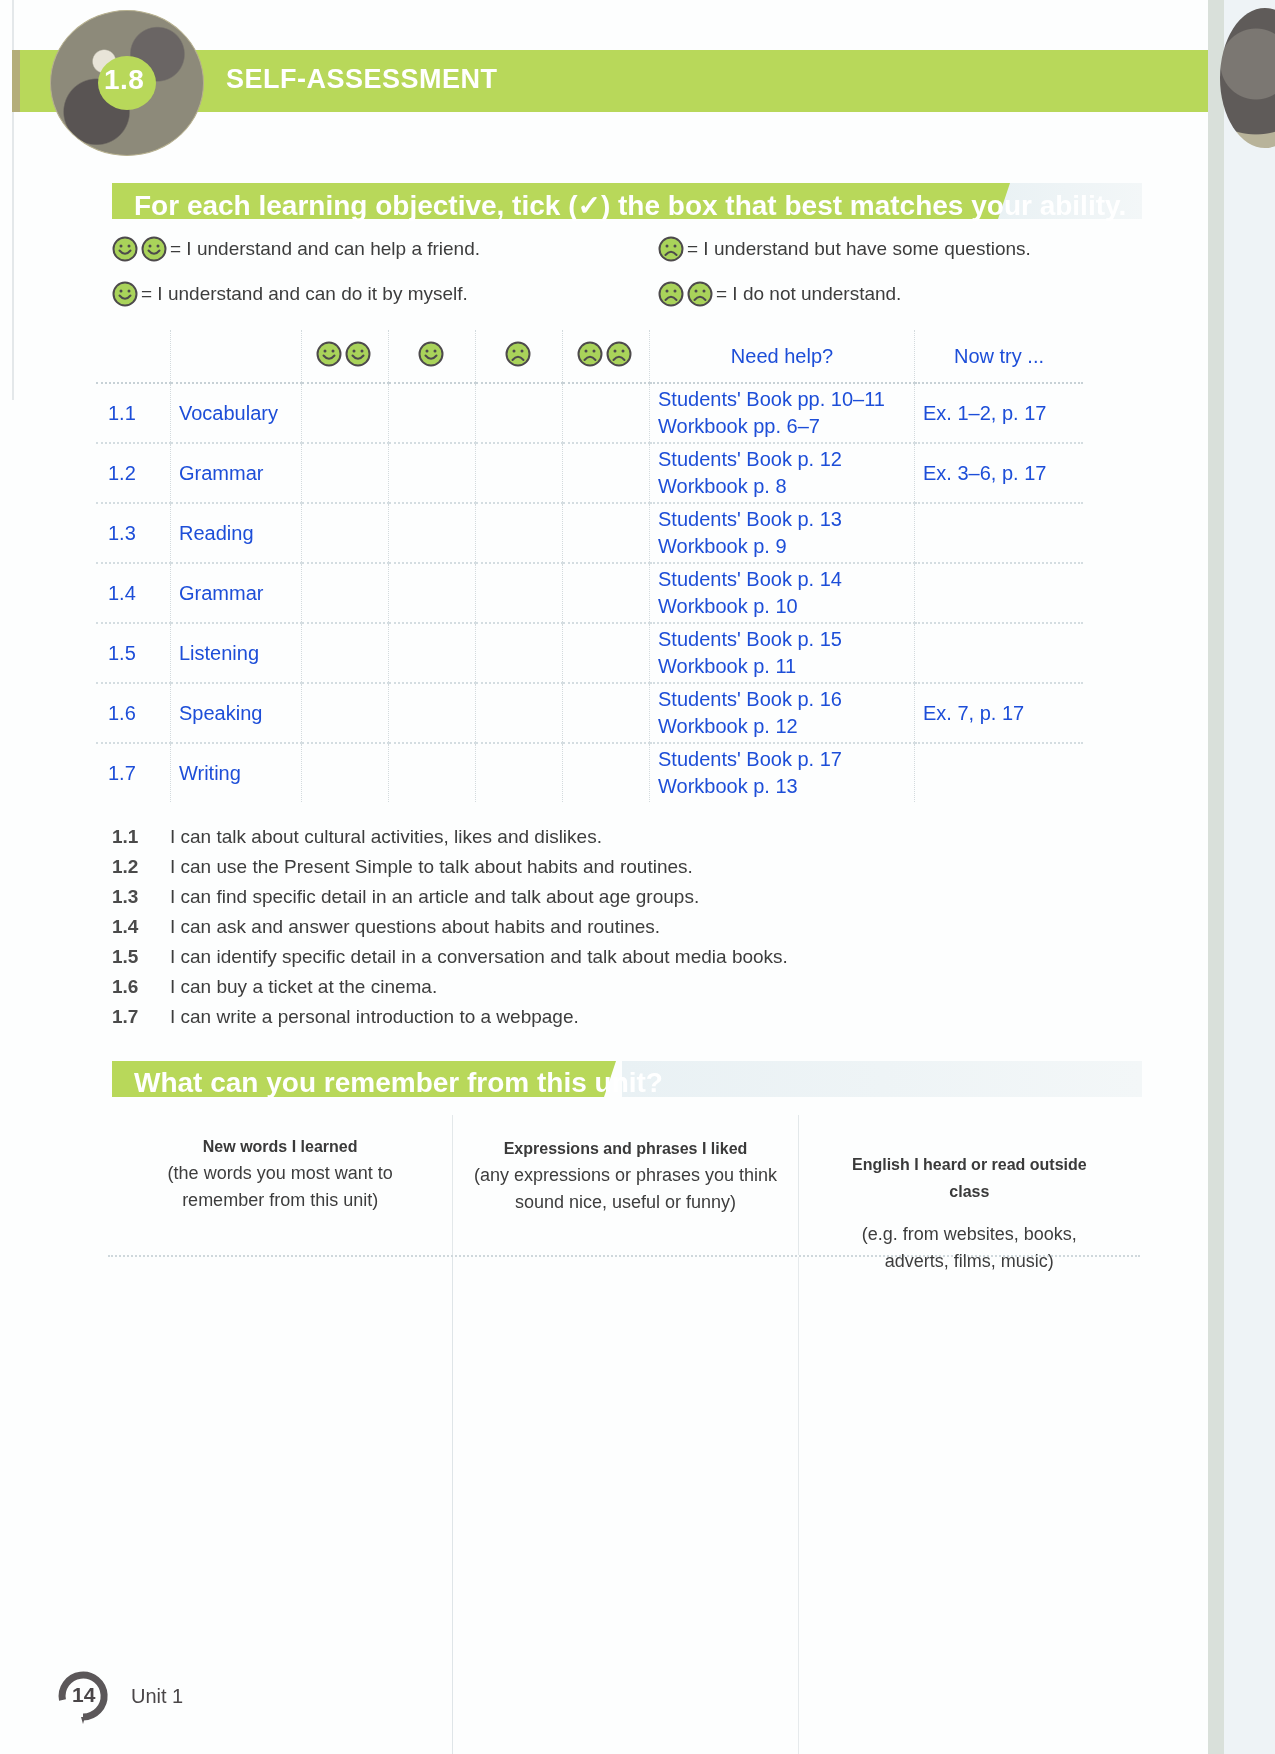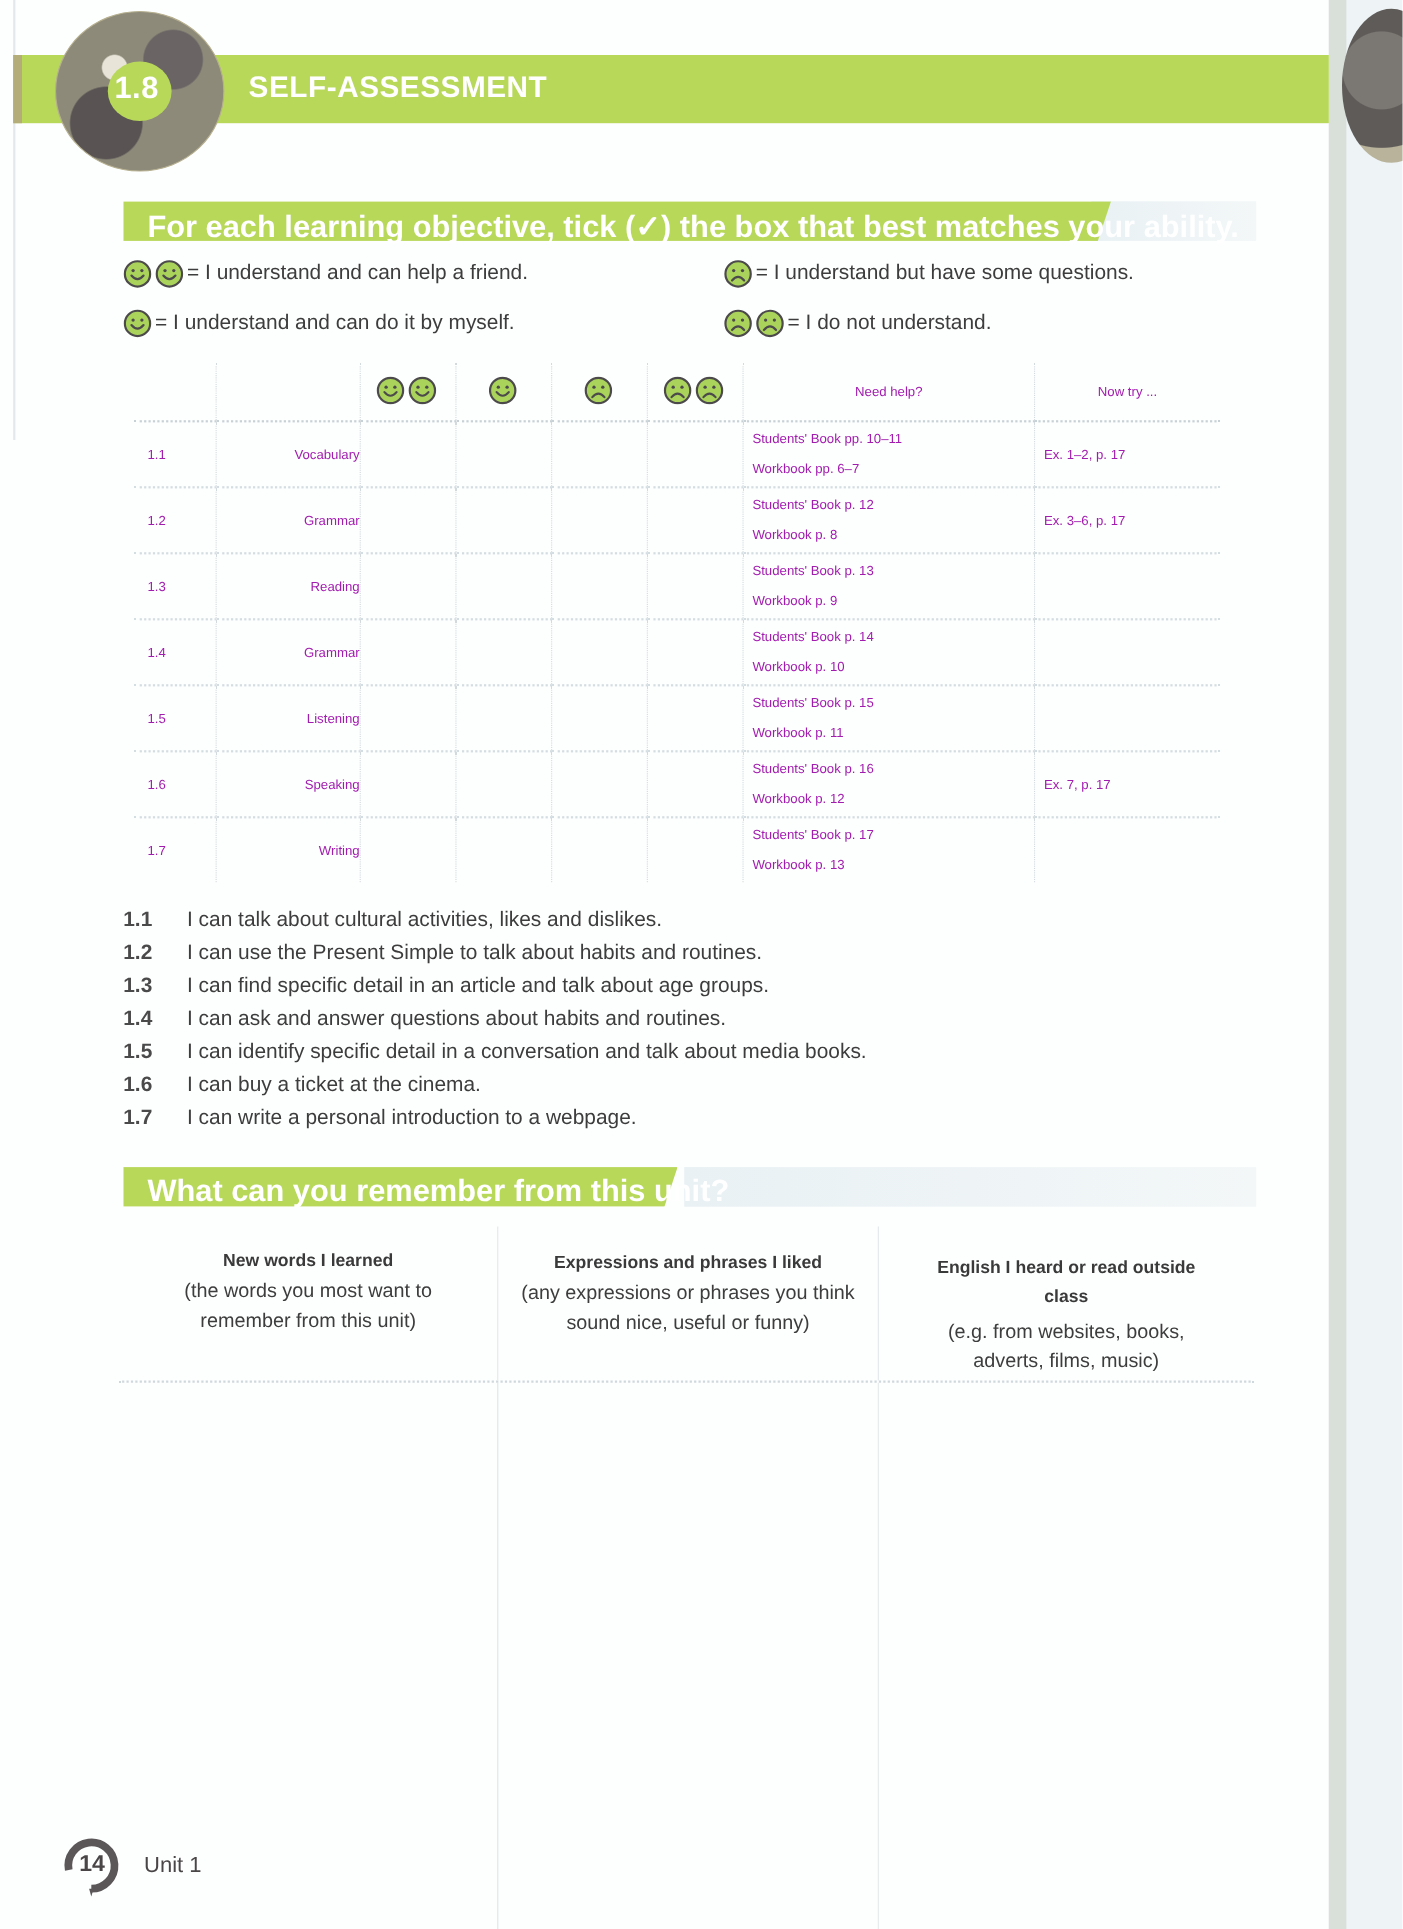--- a/index.html
+++ b/index.html
@@ -29,27 +29,27 @@
 
   .banner { position:absolute; height:36px; }
   .banner .fill { position:absolute; left:0; top:0; height:36px; background:#b8d85a;
     clip-path:polygon(0 0, 100% 0, calc(100% - 12px) 100%, 0 100%); }
   .banner .fade { position:absolute; top:0; height:36px; background:linear-gradient(90deg,#e9f1f4,#f3f7f8); }
   .banner .label { position:absolute; left:22px; top:6px; font-size:28px; font-weight:bold; color:#ffffff; white-space:nowrap; }
 
   .legend-item { position:absolute; display:flex; align-items:center; font-size:19px; color:#3d3d3d; white-space:nowrap; }
   .face { display:inline-block; width:26px; height:26px; margin-right:3px; }
 
-  table.assess { position:absolute; left:122px; top:330px; border-collapse:collapse; font-size:12px; color:#a21caf; }
+  table.assess { position:absolute; left:96px; top:330px; border-collapse:collapse; font-size:20px; color:#1d4ed8; }
   table.assess td, table.assess th { padding:0; font-weight:normal; }
   table.assess th { height:52px; border-bottom:2px dotted #c7d1d6; }
   table.assess td { height:58px; border-bottom:2px dotted #d4dde1; }
   table.assess tr:last-child td { border-bottom:none; }
   table.assess .c-num { width:62px; padding-left:12px; text-align:left; }
-  table.assess .c-skill { width:122px; border-left:1px dotted #d3dadd; padding-left:8px; text-align:right; }
+  table.assess .c-skill { width:122px; border-left:1px dotted #d3dadd; padding-left:8px; text-align:left; }
   table.assess .c-tick { width:86px; border-left:1px dotted #d3dadd; text-align:center; }
   table.assess .c-help { width:256px; border-left:1px dotted #d3dadd; padding-left:8px; text-align:left; line-height:27px; }
   table.assess th.c-help { text-align:center; padding-left:0; }
   table.assess .c-try { width:160px; border-left:1px dotted #d3dadd; padding-left:8px; text-align:left; }
   table.assess th.c-try { text-align:center; padding-left:0; }
 
   .objectives { position:absolute; left:112px; top:822px; font-size:19px; color:#3d3d3d; }
   .objective { display:flex; height:30px; align-items:center; }
   .objective .onum { width:58px; font-weight:bold; color:#4a4a4a; }
 
@@ -322,21 +322,21 @@
       <div class="rtitle">New words I learned</div>
       <div>(the words you most want to</div>
       <div>remember from this unit)</div>
     </div>
     <div class="rem-col c2">
       <div class="rtitle">Expressions and phrases I liked</div>
       <div>(any expressions or phrases you think</div>
       <div>sound nice, useful or funny)</div>
     </div>
     <div class="rem-col c3">
-      <div class="rtitle" style="width:240px; margin:4px auto;">English I heard or read outside class</div>
+      <div class="rtitle" style="width:240px; margin:16px auto;">English I heard or read outside class</div>
       <div>(e.g. from websites, books,</div>
       <div>adverts, films, music)</div>
     </div>
   </div>
   <div class="rem-body">
     <div class="b1"></div>
     <div class="b2"></div>
     <div class="b3"></div>
   </div>
 </div>

